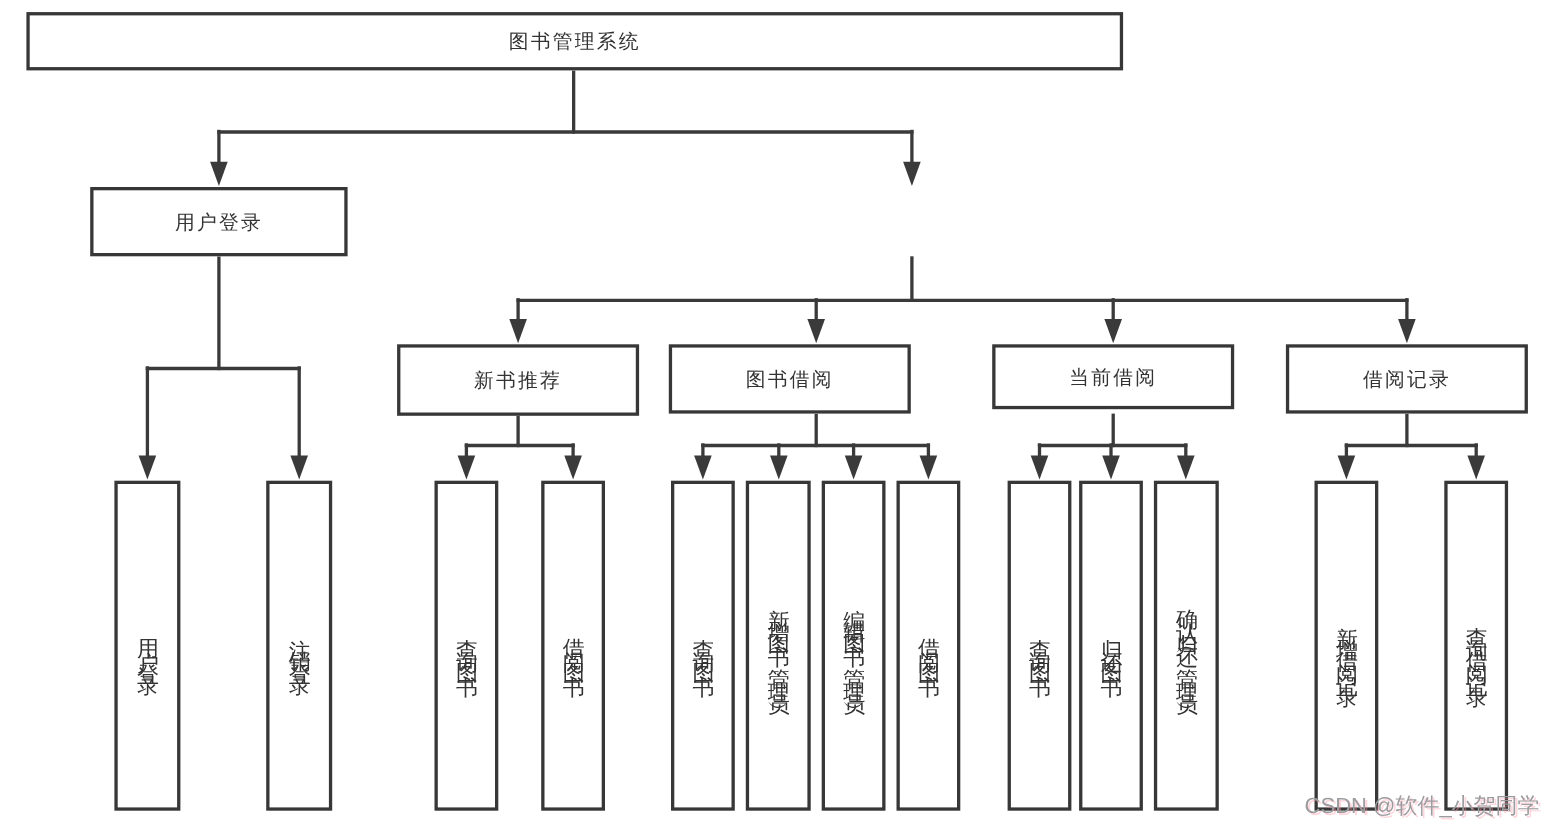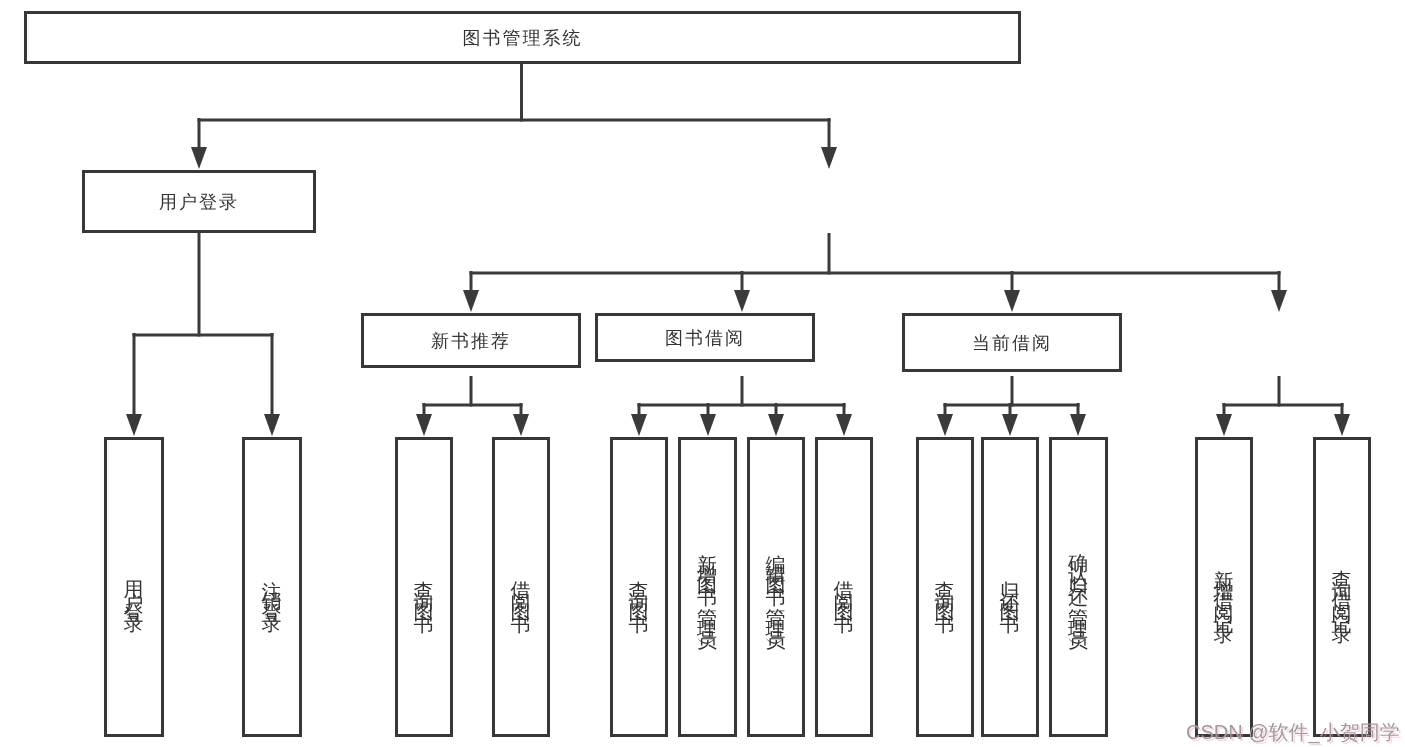--- a/index.html
+++ b/index.html
@@ -97,28 +97,31 @@
   </svg>
 
   <div class="box h" style="left:24px;top:11px;width:997px;height:53px">
     <span>图书管理系统</span>
   </div>
 
   <div class="box h" style="left:82px;top:170px;width:234px;height:63px">
     <span>用户登录</span>
   </div>
 
-  <div class="box h" style="left:361px;top:313px;width:220px;height:55px">
+  <div class="box h" style="left:361px;top:313px;width:220px;height:65px">
     <span>新书推荐</span>
   </div>
-  <div class="box h" style="left:595px;top:313px;width:220px;height:49px">
+  <div class="box h" style="left:608px;top:313px;width:220px;height:63px">
     <span>图书借阅</span>
   </div>
   <div class="box h" style="left:902px;top:313px;width:220px;height:59px">
     <span>当前借阅</span>
+  </div>
+  <div class="box h" style="left:1169px;top:313px;width:220px;height:63px">
+    <span>借阅记录</span>
   </div>
 
   <div class="box v" style="left:104px;top:437px;width:60px;height:300px">
     <span>用户登录</span>
   </div>
   <div class="box v" style="left:242px;top:437px;width:60px;height:300px">
     <span>注销登录</span>
   </div>
 
   <div class="box v" style="left:395px;top:437px;width:58px;height:300px">

